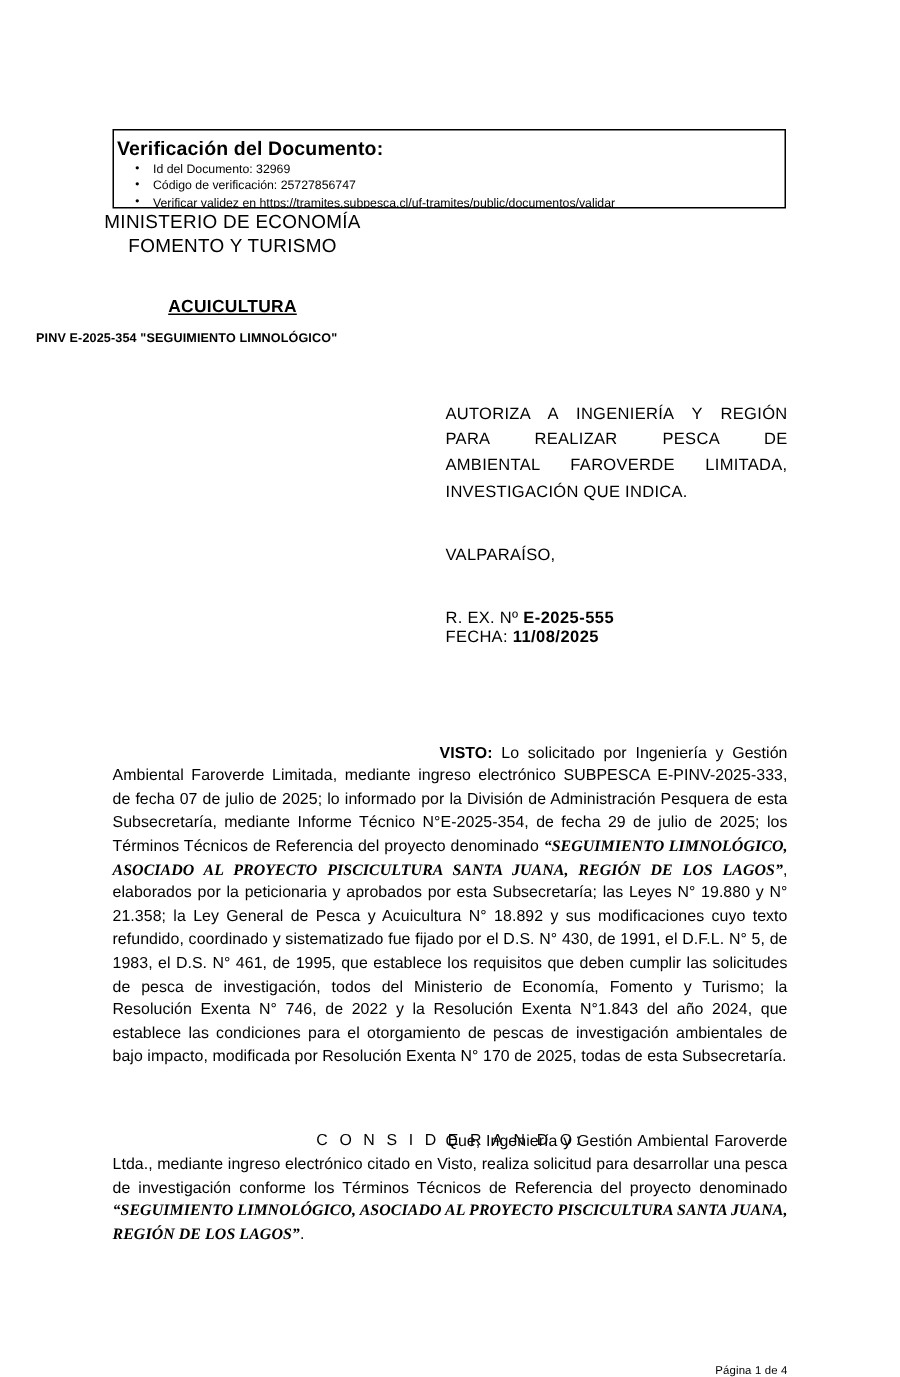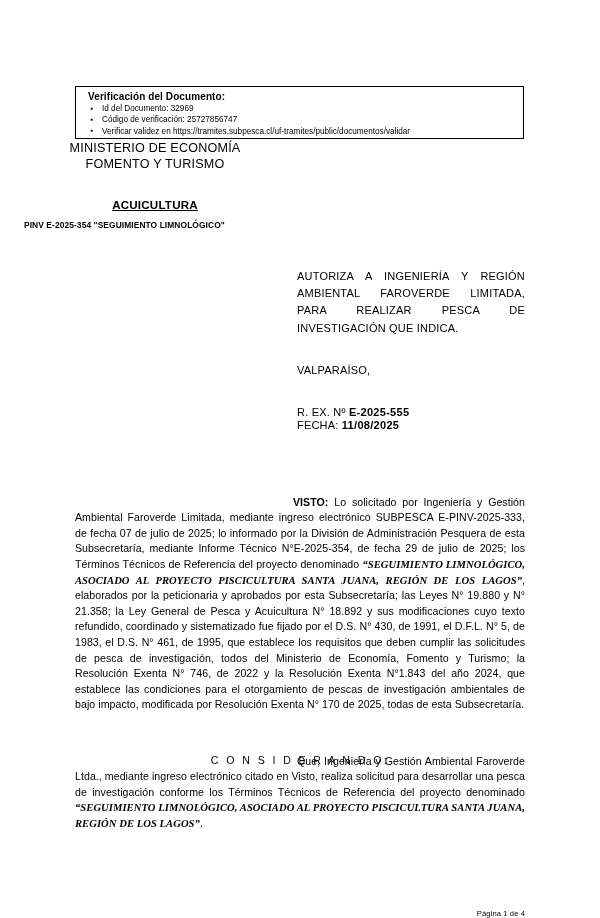--- a/index.html
+++ b/index.html
@@ -21,23 +21,23 @@
     position: absolute;
     left: 75px;
     top: 86px;
     width: 449px;
     height: 53px;
     border: 1px solid #000000;
     overflow: hidden;
     box-sizing: border-box;
   }
   .verif-title {
-    font-size: 10px;
-    font-weight: bold;
-    margin: 4px 0 0 12px;
+    font-size: 13px;
+    font-weight: bold;
+    margin: 4px 0 0 2px;
     letter-spacing: 0.1px;
     white-space: nowrap;
   }
   .verif-list {
     list-style: none;
     margin: 1px 0 0 0;
     padding: 0 0 0 26px;
   }
   .verif-list li {
     font-size: 8.2px;
@@ -189,22 +189,22 @@
   <div class="ministry-line">FOMENTO Y TURISMO</div>
   <div class="subsecretaria">
     <br>
     <span>ACUICULTURA</span>
   </div>
   <div class="pinv-line">PINV E-2025-354 "SEGUIMIENTO LIMNOLÓGICO"</div>
 </div>
 
 <div class="title-block">
   <div>AUTORIZA A INGENIERÍA Y REGIÓN</div>
+  <div>PARA REALIZAR PESCA DE</div>
   <div>AMBIENTAL FAROVERDE LIMITADA,</div>
-  <div>PARA REALIZAR PESCA DE</div>
   <div class="last-line">INVESTIGACIÓN QUE INDICA.</div>
 </div>
 
 <div class="city-line">VALPARAÍSO,</div>
 <div class="resolution-line">
   <span>R. EX. Nº</span>
   <b>E-2025-555</b>
 </div>
 <div class="date-line">
   <span>FECHA:</span>

